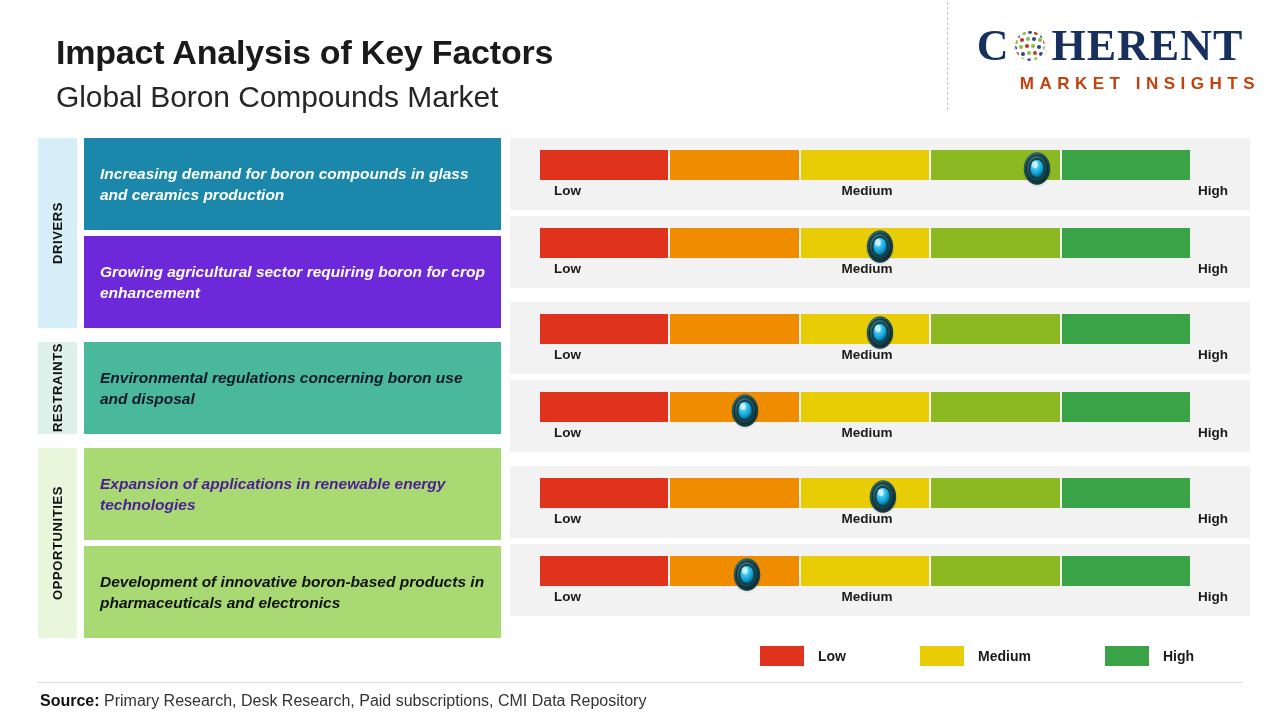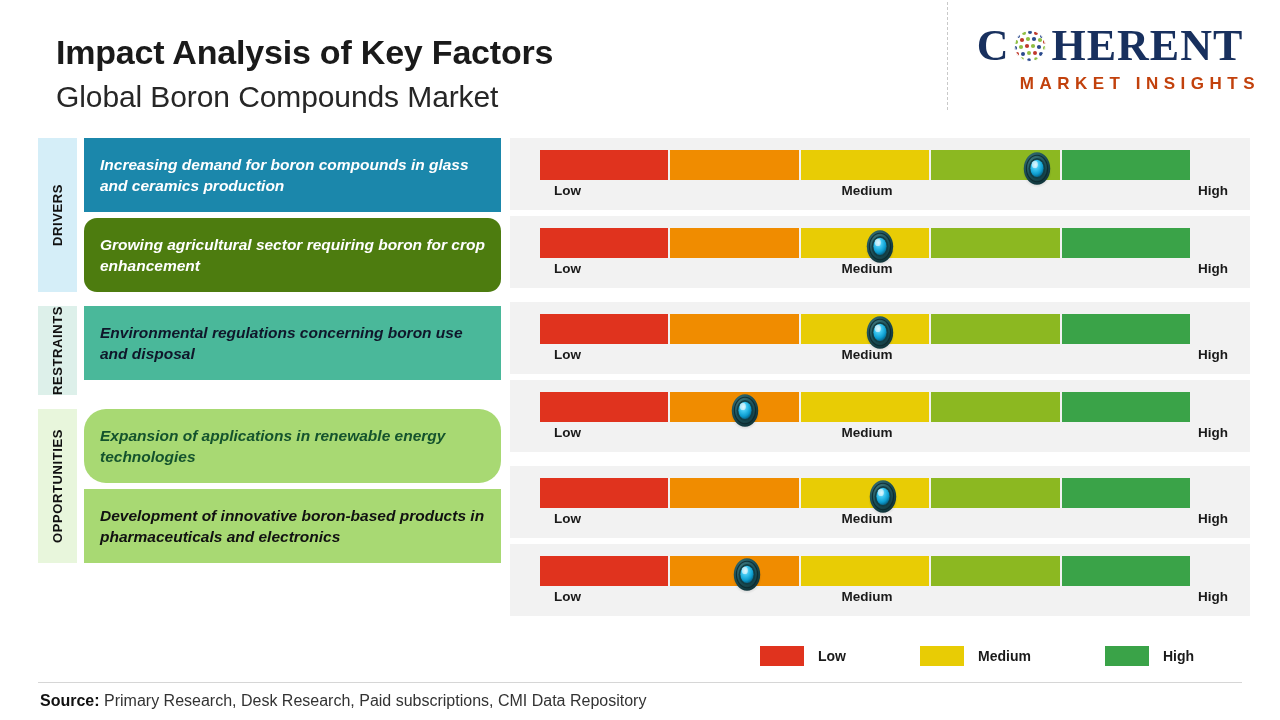--- a/index.html
+++ b/index.html
@@ -65,21 +65,21 @@
     display: flex; align-items: center; justify-content: center;
   }
   .cat-tab-label {
     writing-mode: vertical-rl; transform: rotate(180deg);
     font-size: 13px; font-weight: bold; color: #111;
     letter-spacing: 0.6px; white-space: nowrap;
   }
 
   .factor-stack { flex: 1; display: flex; flex-direction: column; }
   .factor-box {
-    height: 74px; display: flex; align-items: center;
+    height: 92px; display: flex; align-items: center;
     padding: 0 14px 0 16px;
     font-size: 15.5px; font-style: italic; font-weight: bold;
     line-height: 21px;
   }
   .factor-box + .factor-box { margin-top: 6px; }
 
   
   .gauge-row {
     position: relative; height: 72px; background: #f2f2f2;
     margin-bottom: 6px;
@@ -200,37 +200,37 @@
 </div>
 
 <div class="content">
   <div class="left-col" id="left-col">
       <div class="cat-group">
         <div class="cat-tab" style="background: rgb(213, 238, 248);">
           <span class="cat-tab-label">DRIVERS</span>
         </div>
         <div class="factor-stack">
           <div class="factor-box" style="background: rgb(27, 135, 171); color: rgb(255, 255, 255);">Increasing demand for boron compounds in glass and ceramics production</div>
-          <div class="factor-box" style="background: #4d7c0f; color: rgb(255, 255, 255); border-radius: 13px;">Growing agricultural sector requiring boron for crop enhancement</div>
+          <div class="factor-box" style="background: #6d28d9; color: rgb(255, 255, 255);">Growing agricultural sector requiring boron for crop enhancement</div>
         </div>
       </div>
       <div class="cat-group">
         <div class="cat-tab" style="background: rgb(221, 240, 234);">
           <span class="cat-tab-label">RESTRAINTS</span>
         </div>
         <div class="factor-stack">
           <div class="factor-box" style="background: rgb(74, 184, 154); color: #0f172a;">Environmental regulations concerning boron use and disposal</div>
         </div>
       </div>
       <div class="cat-group">
         <div class="cat-tab" style="background: rgb(232, 246, 220);">
           <span class="cat-tab-label">OPPORTUNITIES</span>
         </div>
         <div class="factor-stack">
-          <div class="factor-box" style="background: rgb(168, 217, 115); color: #14532d; border-radius: 22px;">Expansion of applications in renewable energy technologies</div>
+          <div class="factor-box" style="background: rgb(168, 217, 115); color: #4c1d95;">Expansion of applications in renewable energy technologies</div>
           <div class="factor-box" style="background: rgb(168, 217, 115); color: rgb(17, 17, 17);">Development of innovative boron-based products in pharmaceuticals and electronics</div>
         </div>
       </div>
     </div>
   <div class="right-col" id="right-col">
       <div class="gauge-row">
         <div class="gauge-bar">
           <div class="seg" style="background: rgb(224, 51, 30);"></div>
           <div class="seg" style="background: rgb(240, 140, 0);"></div>
           <div class="seg" style="background: rgb(232, 204, 5);"></div>

